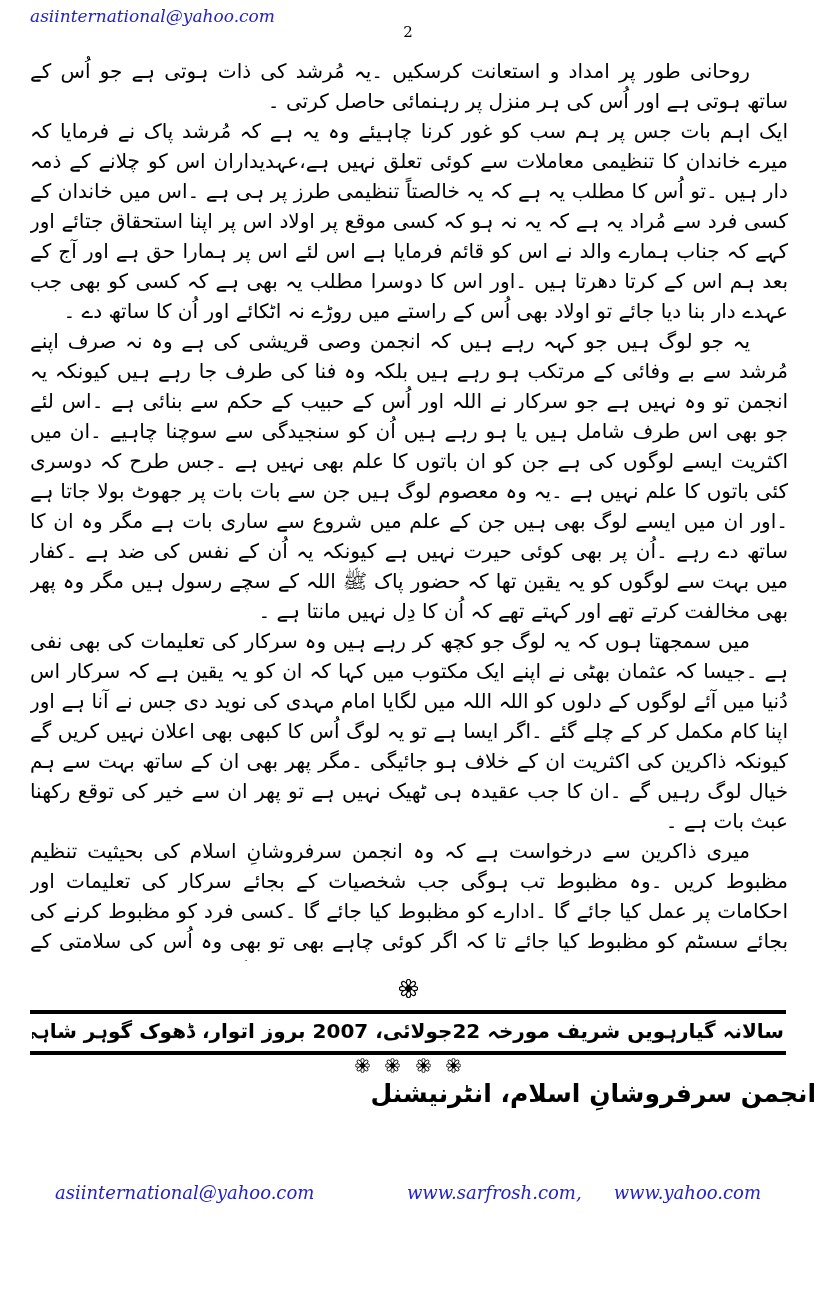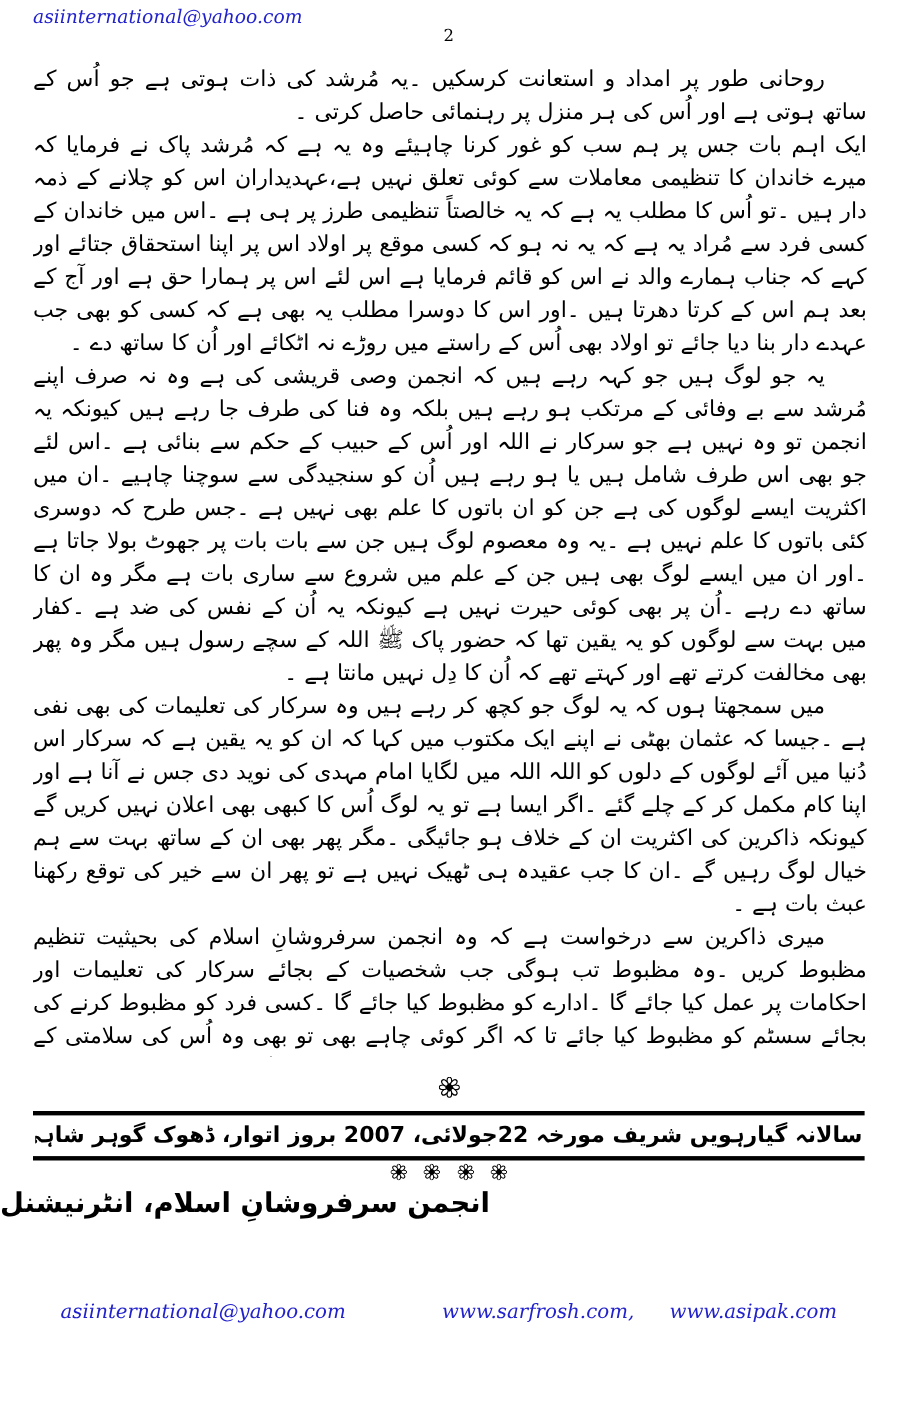--- a/index.html
+++ b/index.html
@@ -29,21 +29,21 @@
   .rule{position:absolute;left:30px;right:30px;height:0;border-top:4px solid #000;}
   .rule-top{top:1010px;}
   .rule-bottom{top:1051px;}
   .dateline{
     position:absolute;top:1015px;left:32px;right:32px;
     direction:rtl;text-align:right;white-space:nowrap;overflow:hidden;
     font-weight:bold;font-size:20px;line-height:33px;
   }
   .org-title{
     position:absolute;top:1079px;left:0;width:100%;margin:0;
-    direction:rtl;text-align:left;
+    direction:rtl;text-align:right;
     font-size:25px;font-weight:800;letter-spacing:0;
   }
   .footer{
     position:absolute;top:1182px;left:55px;right:55px;display:flex;align-items:baseline;
     color:#2222cc;font-family:"DejaVu Serif",serif;font-style:italic;font-size:18px;
   }
   .footer .f-urls{margin-left:auto;display:flex;gap:32px;}
 </style>
 </head>
 <body>
@@ -135,15 +135,15 @@
     <polygon points="12,7 17,12 12,17 7,12" fill="#000000"></polygon>
   </svg>
 </div>
 
 <h1 class="org-title">انجمن سرفروشانِ اسلام، انٹرنیشنل</h1>
 
 <div class="footer">
   <span>asiinternational@yahoo.com</span>
   <span class="f-urls">
     <span>www.sarfrosh.com,</span>
-    <span>www.asipak.com</span>
+    <span>www.yahoo.com</span>
   </span>
 </div>
 
 </body></html>

